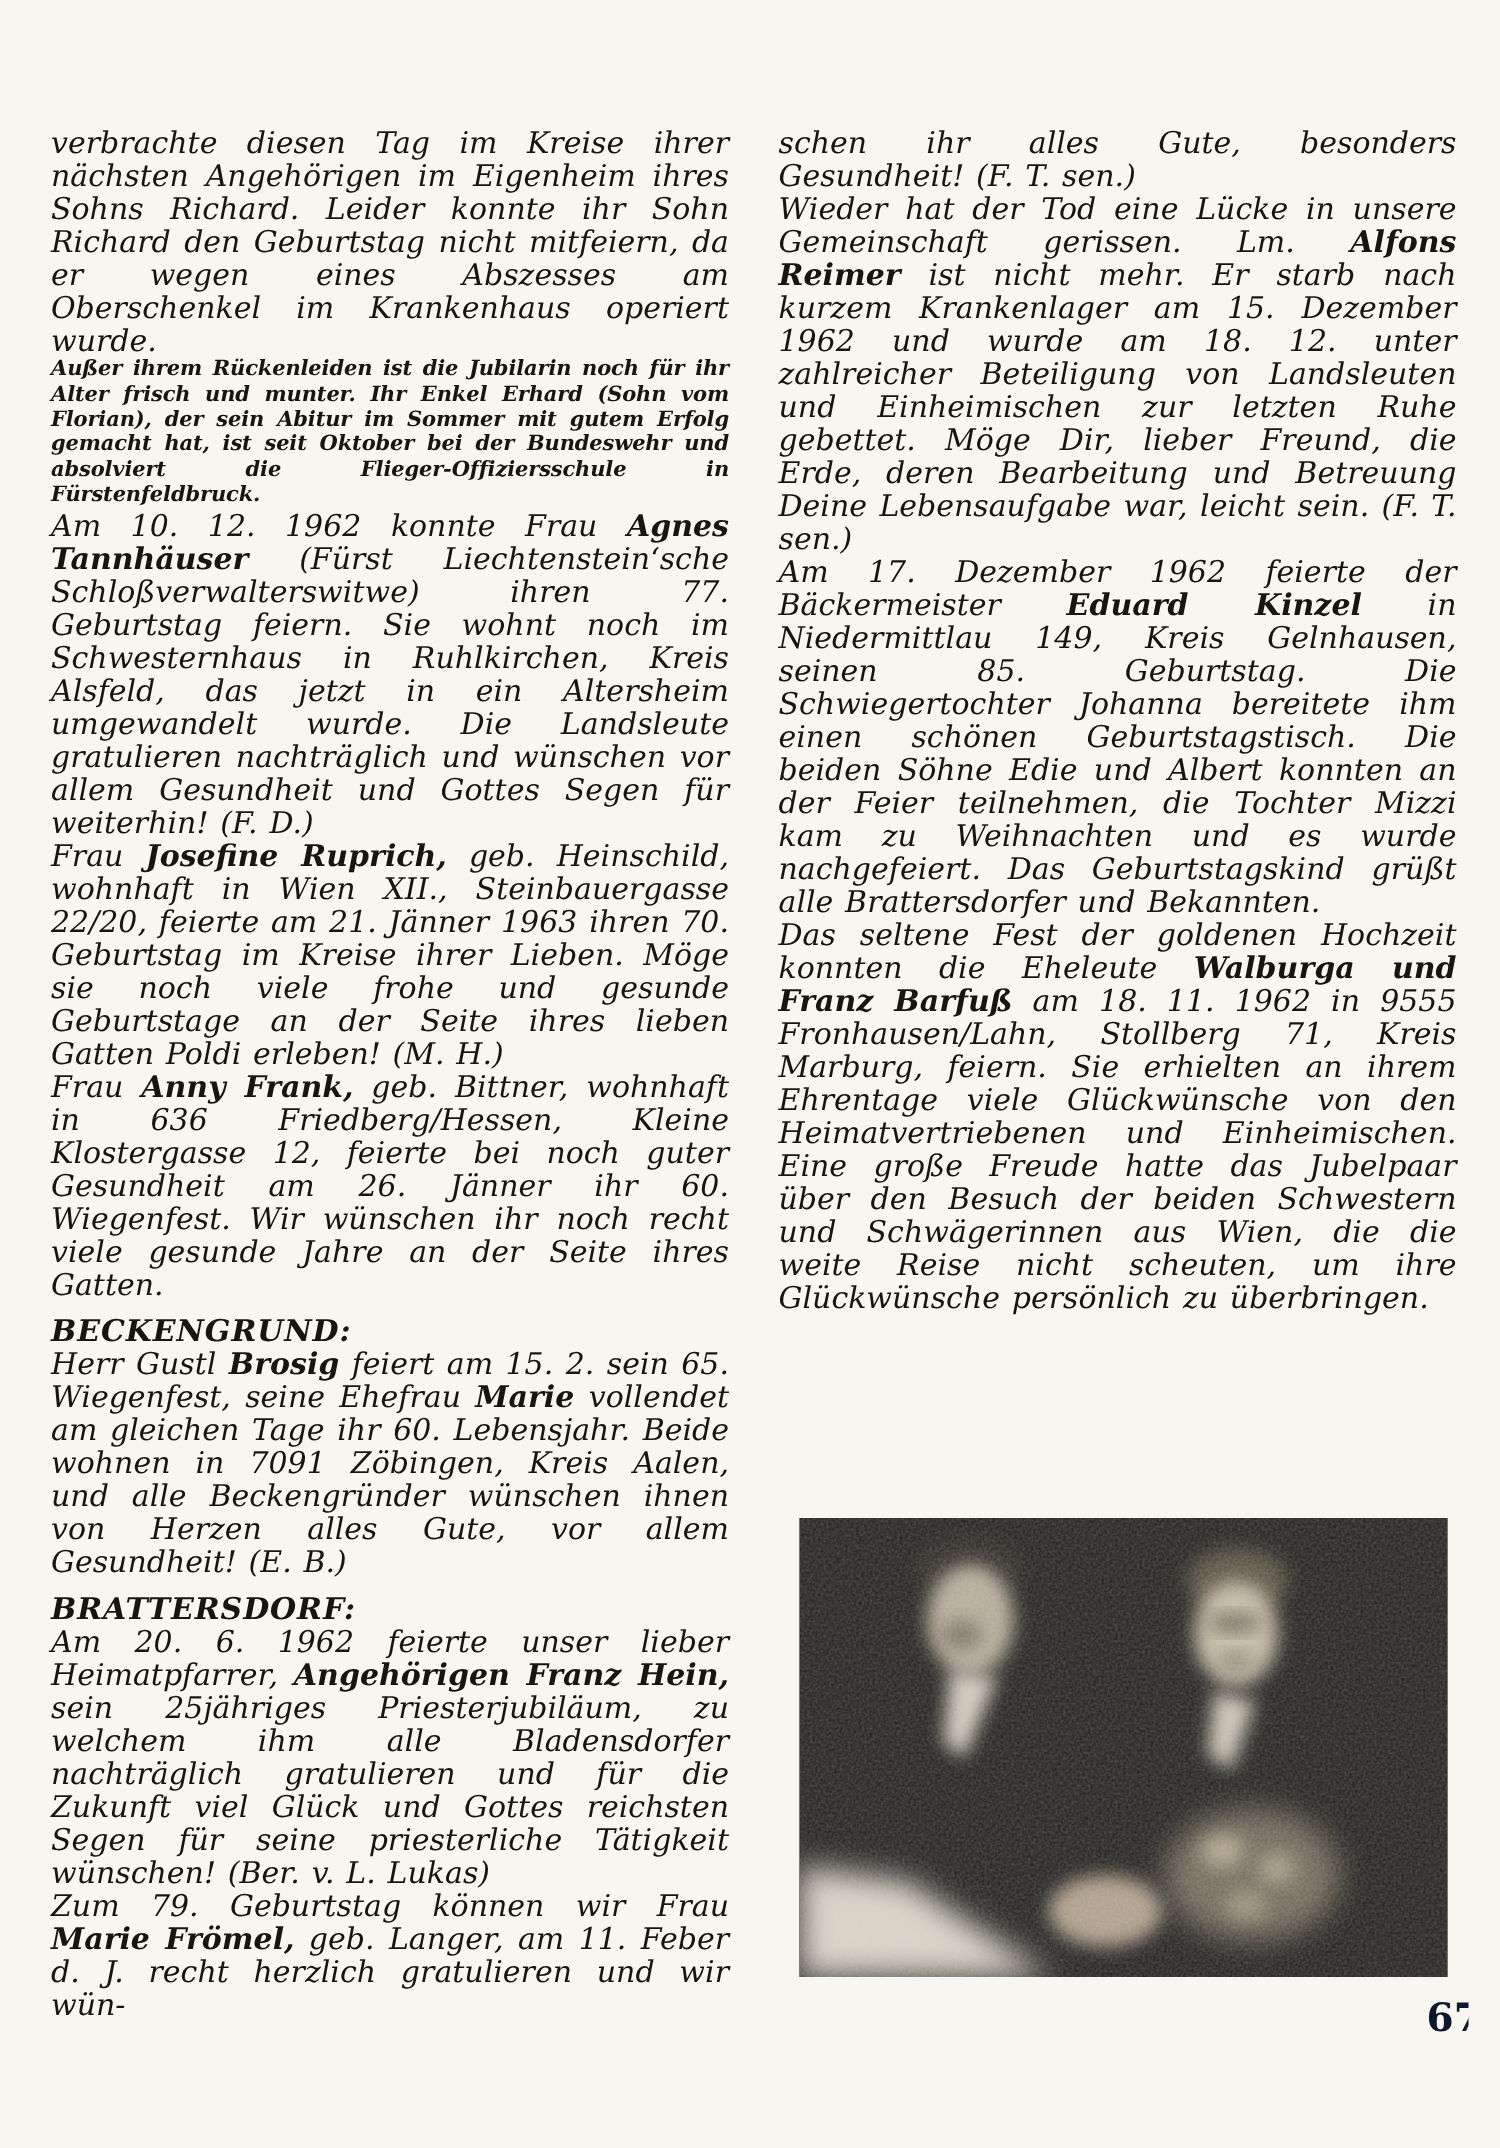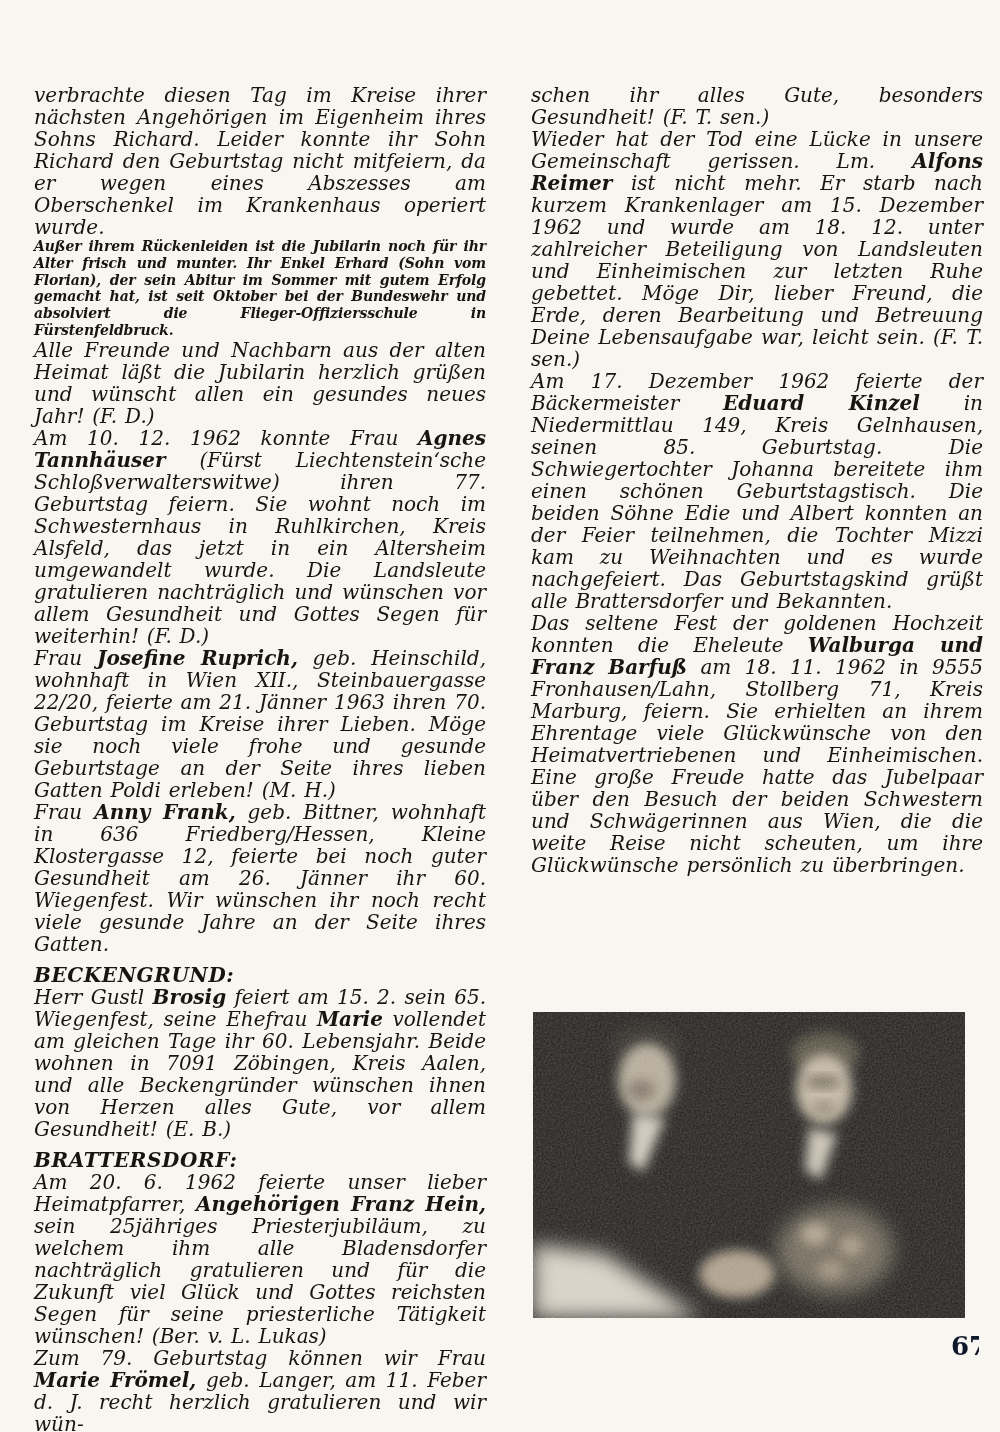--- a/index.html
+++ b/index.html
@@ -18,21 +18,21 @@
     inset: 0;
     color: #17150f;
     font-family: "DejaVu Serif", "Liberation Serif", serif;
   }
   .col {
     position: absolute;
     top: 84px;
     width: 452px;
   }
   .col-left  { left: 34px; }
-  .col-right { left: 519px; margin-left: 12px; }
+  .col-right { left: 519px; }
 
   p.block {
     margin: 0;
     padding: 0;
     text-align: justify;
     font-size: 20px;
     line-height: 22px;
     word-spacing: 1.5px;
     hyphens: auto;
     font-style: italic;
@@ -84,21 +84,20 @@
   }
 </style>
 </head>
 <body>
 
 <div class="page">
 
   <div class="col col-left">
       <p class="block body"><span>verbrachte diesen Tag im Kreise ihrer nächsten Angehörigen im Eigenheim ihres Sohns Richard. Leider konnte ihr Sohn Richard den Geburtstag nicht mitfeiern, da er wegen eines Abszesses am Oberschenkel im Krankenhaus operiert wurde.</span></p>
       <p class="block small"><span>Außer ihrem Rückenleiden ist die Jubilarin noch für ihr Alter frisch und munter. Ihr Enkel Erhard (Sohn vom Florian), der sein Abitur im Sommer mit gutem Erfolg gemacht hat, ist seit Oktober bei der Bundeswehr und absolviert die Flieger-Offiziersschule in Fürstenfeldbruck.</span></p>
-      <p class="block body"><span>Alle Freunde und Nachbarn aus der alten Heimat läßt die Jubilarin herzlich grüßen und wünscht allen ein gesundes neues Jahr! (F. D.)</span></p>
       <p class="block body"><span>Am 10. 12. 1962 konnte Frau </span><b>Agnes Tannhäuser</b><span> (Fürst Liechtenstein‘sche Schloßverwalterswitwe) ihren 77. Geburtstag feiern. Sie wohnt noch im Schwesternhaus in Ruhlkirchen, Kreis Alsfeld, das jetzt in ein Altersheim umgewandelt wurde. Die Landsleute gratulieren nachträglich und wünschen vor allem Gesundheit und Gottes Segen für weiterhin! (F. D.)</span></p>
       <p class="block body"><span>Frau </span><b>Josefine Ruprich,</b><span> geb. Heinschild, wohnhaft in Wien XII., Steinbauergasse 22/20, feierte am 21. Jänner 1963 ihren 70. Geburtstag im Kreise ihrer Lieben. Möge sie noch viele frohe und gesunde Geburtstage an der Seite ihres lieben Gatten Poldi erleben! (M. H.)</span></p>
       <p class="block body"><span>Frau </span><b>Anny Frank,</b><span> geb. Bittner, wohnhaft in 636 Friedberg/Hessen, Kleine Klostergasse 12, feierte bei noch guter Gesundheit am 26. Jänner ihr 60. Wiegenfest. Wir wünschen ihr noch recht viele gesunde Jahre an der Seite ihres Gatten.</span></p>
       <p class="block heading"><span>BECKENGRUND:</span></p>
       <p class="block body"><span>Herr Gustl </span><b>Brosig</b><span> feiert am 15. 2. sein 65. Wiegenfest, seine Ehefrau </span><b>Marie</b><span> vollendet am gleichen Tage ihr 60. Lebensjahr. Beide wohnen in 7091 Zöbingen, Kreis Aalen, und alle Beckengründer wünschen ihnen von Herzen alles Gute, vor allem Gesundheit! (E. B.)</span></p>
       <p class="block heading"><span>BRATTERSDORF:</span></p>
       <p class="block body"><span>Am 20. 6. 1962 feierte unser lieber Heimatpfarrer, </span><b>Angehörigen Franz Hein,</b><span> sein 25jähriges Priesterjubiläum, zu welchem ihm alle Bladensdorfer nachträglich gratulieren und für die Zukunft viel Glück und Gottes reichsten Segen für seine priesterliche Tätigkeit wünschen! (Ber. v. L. Lukas)</span></p>
       <p class="block body"><span>Zum 79. Geburtstag können wir Frau </span><b>Marie Frömel,</b><span> geb. Langer, am 11. Feber d. J. recht herzlich gratulieren und wir wün-</span></p>
     </div>
 

